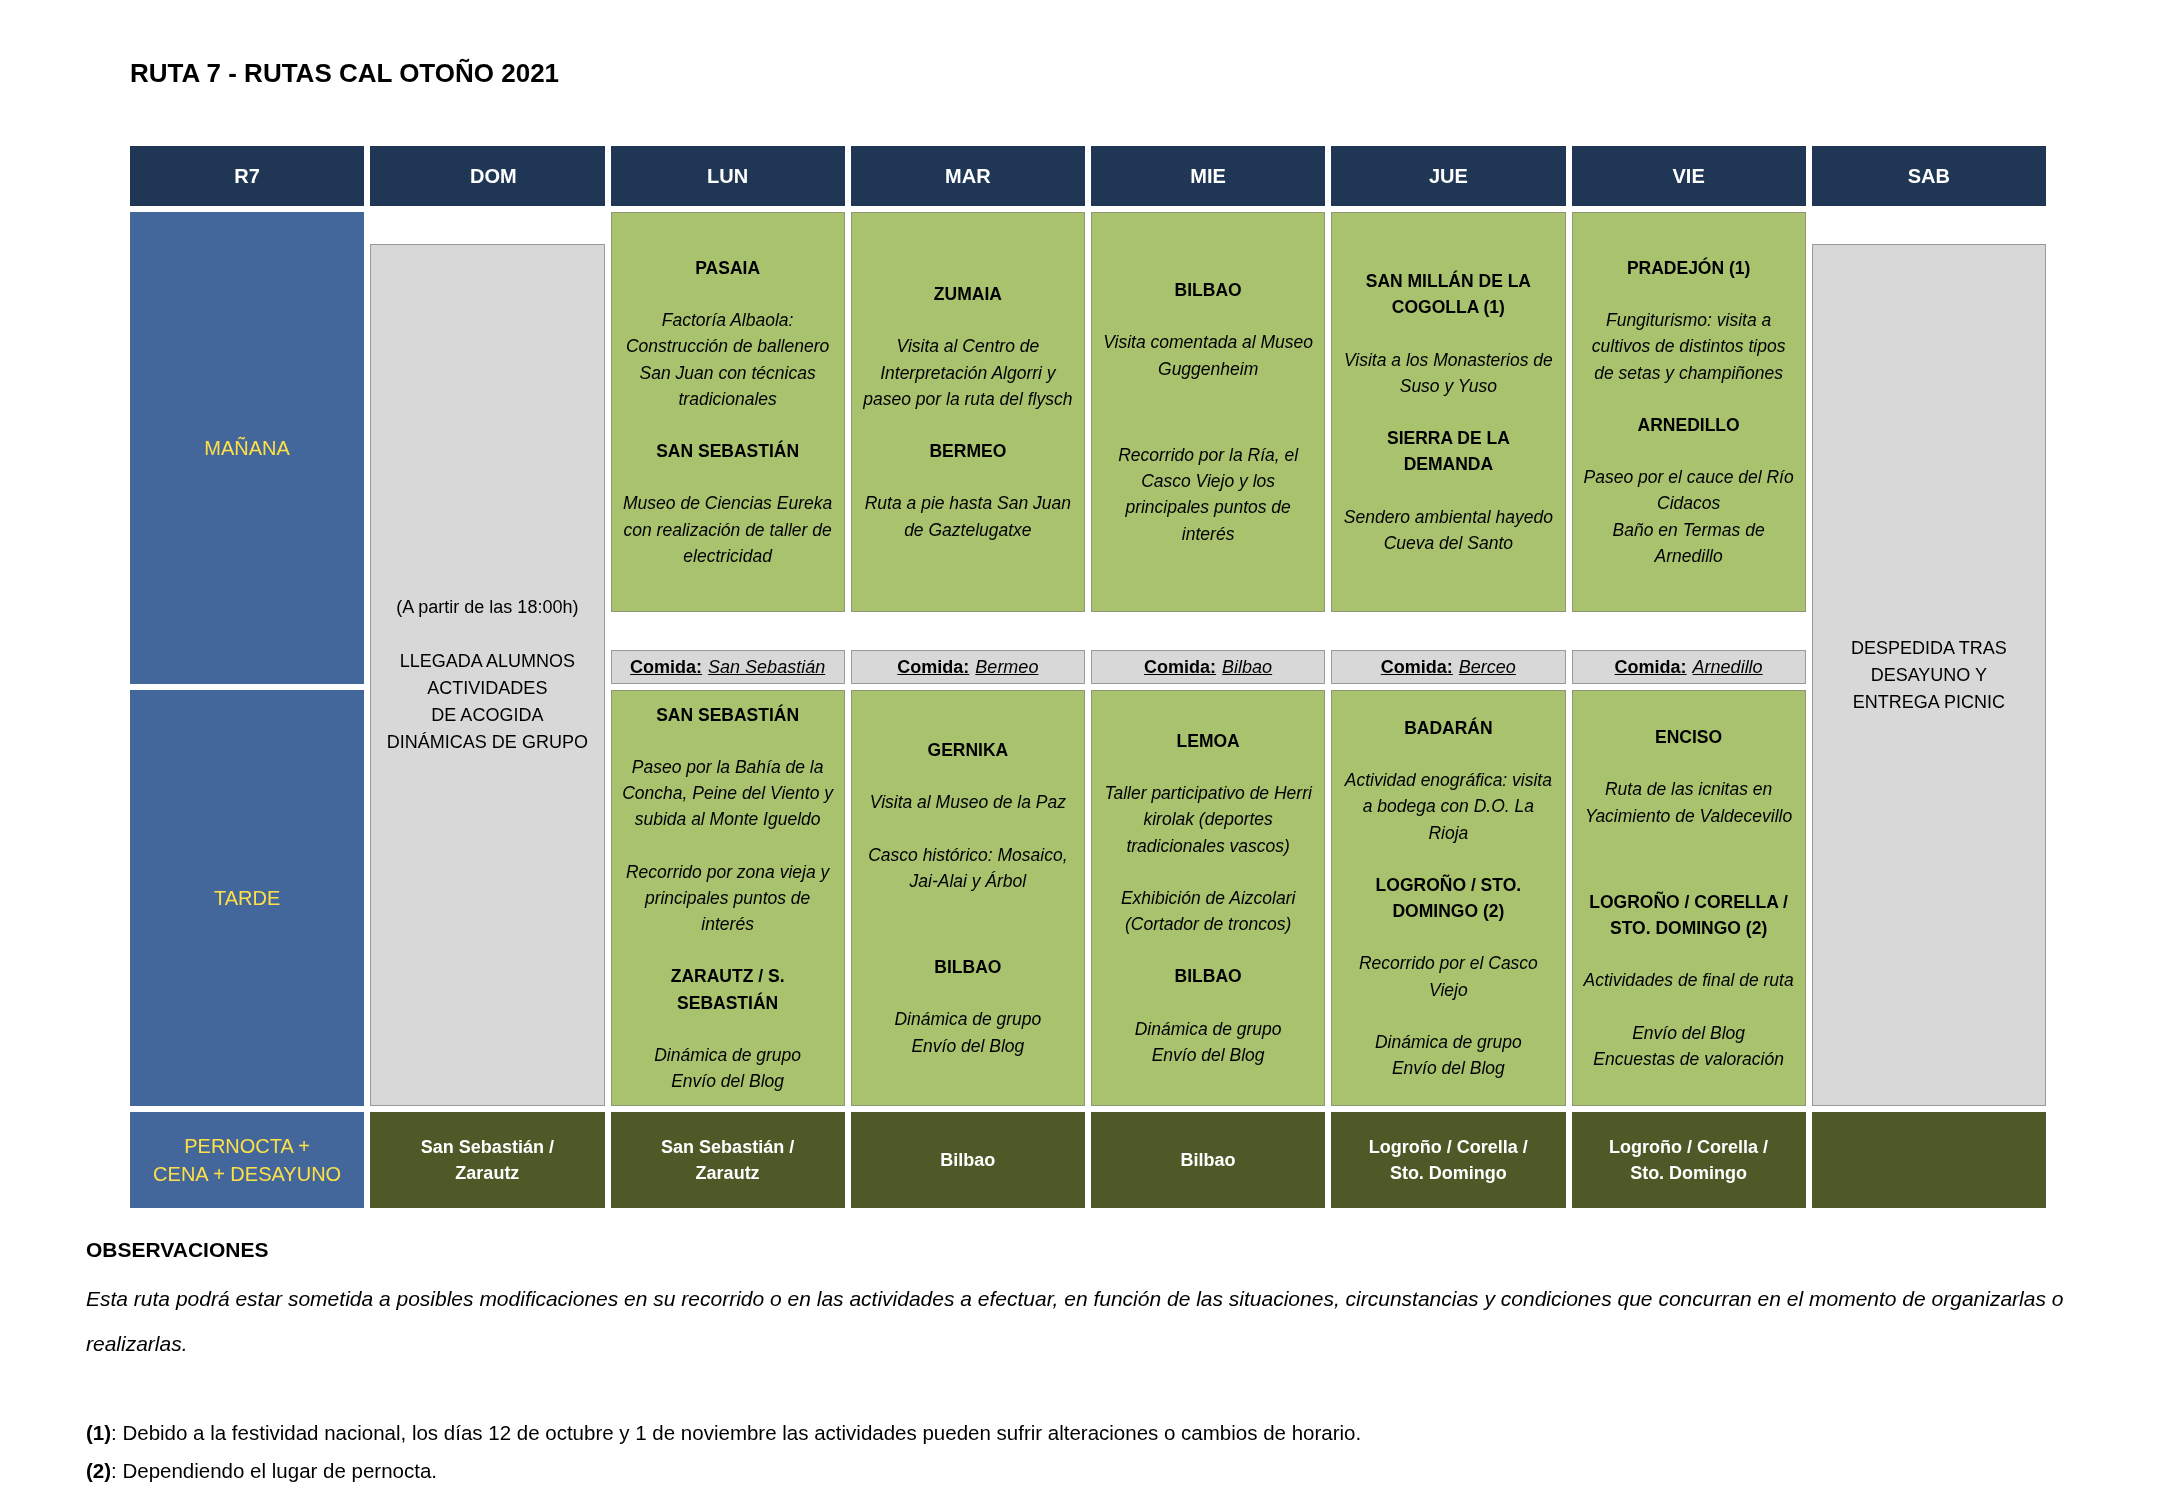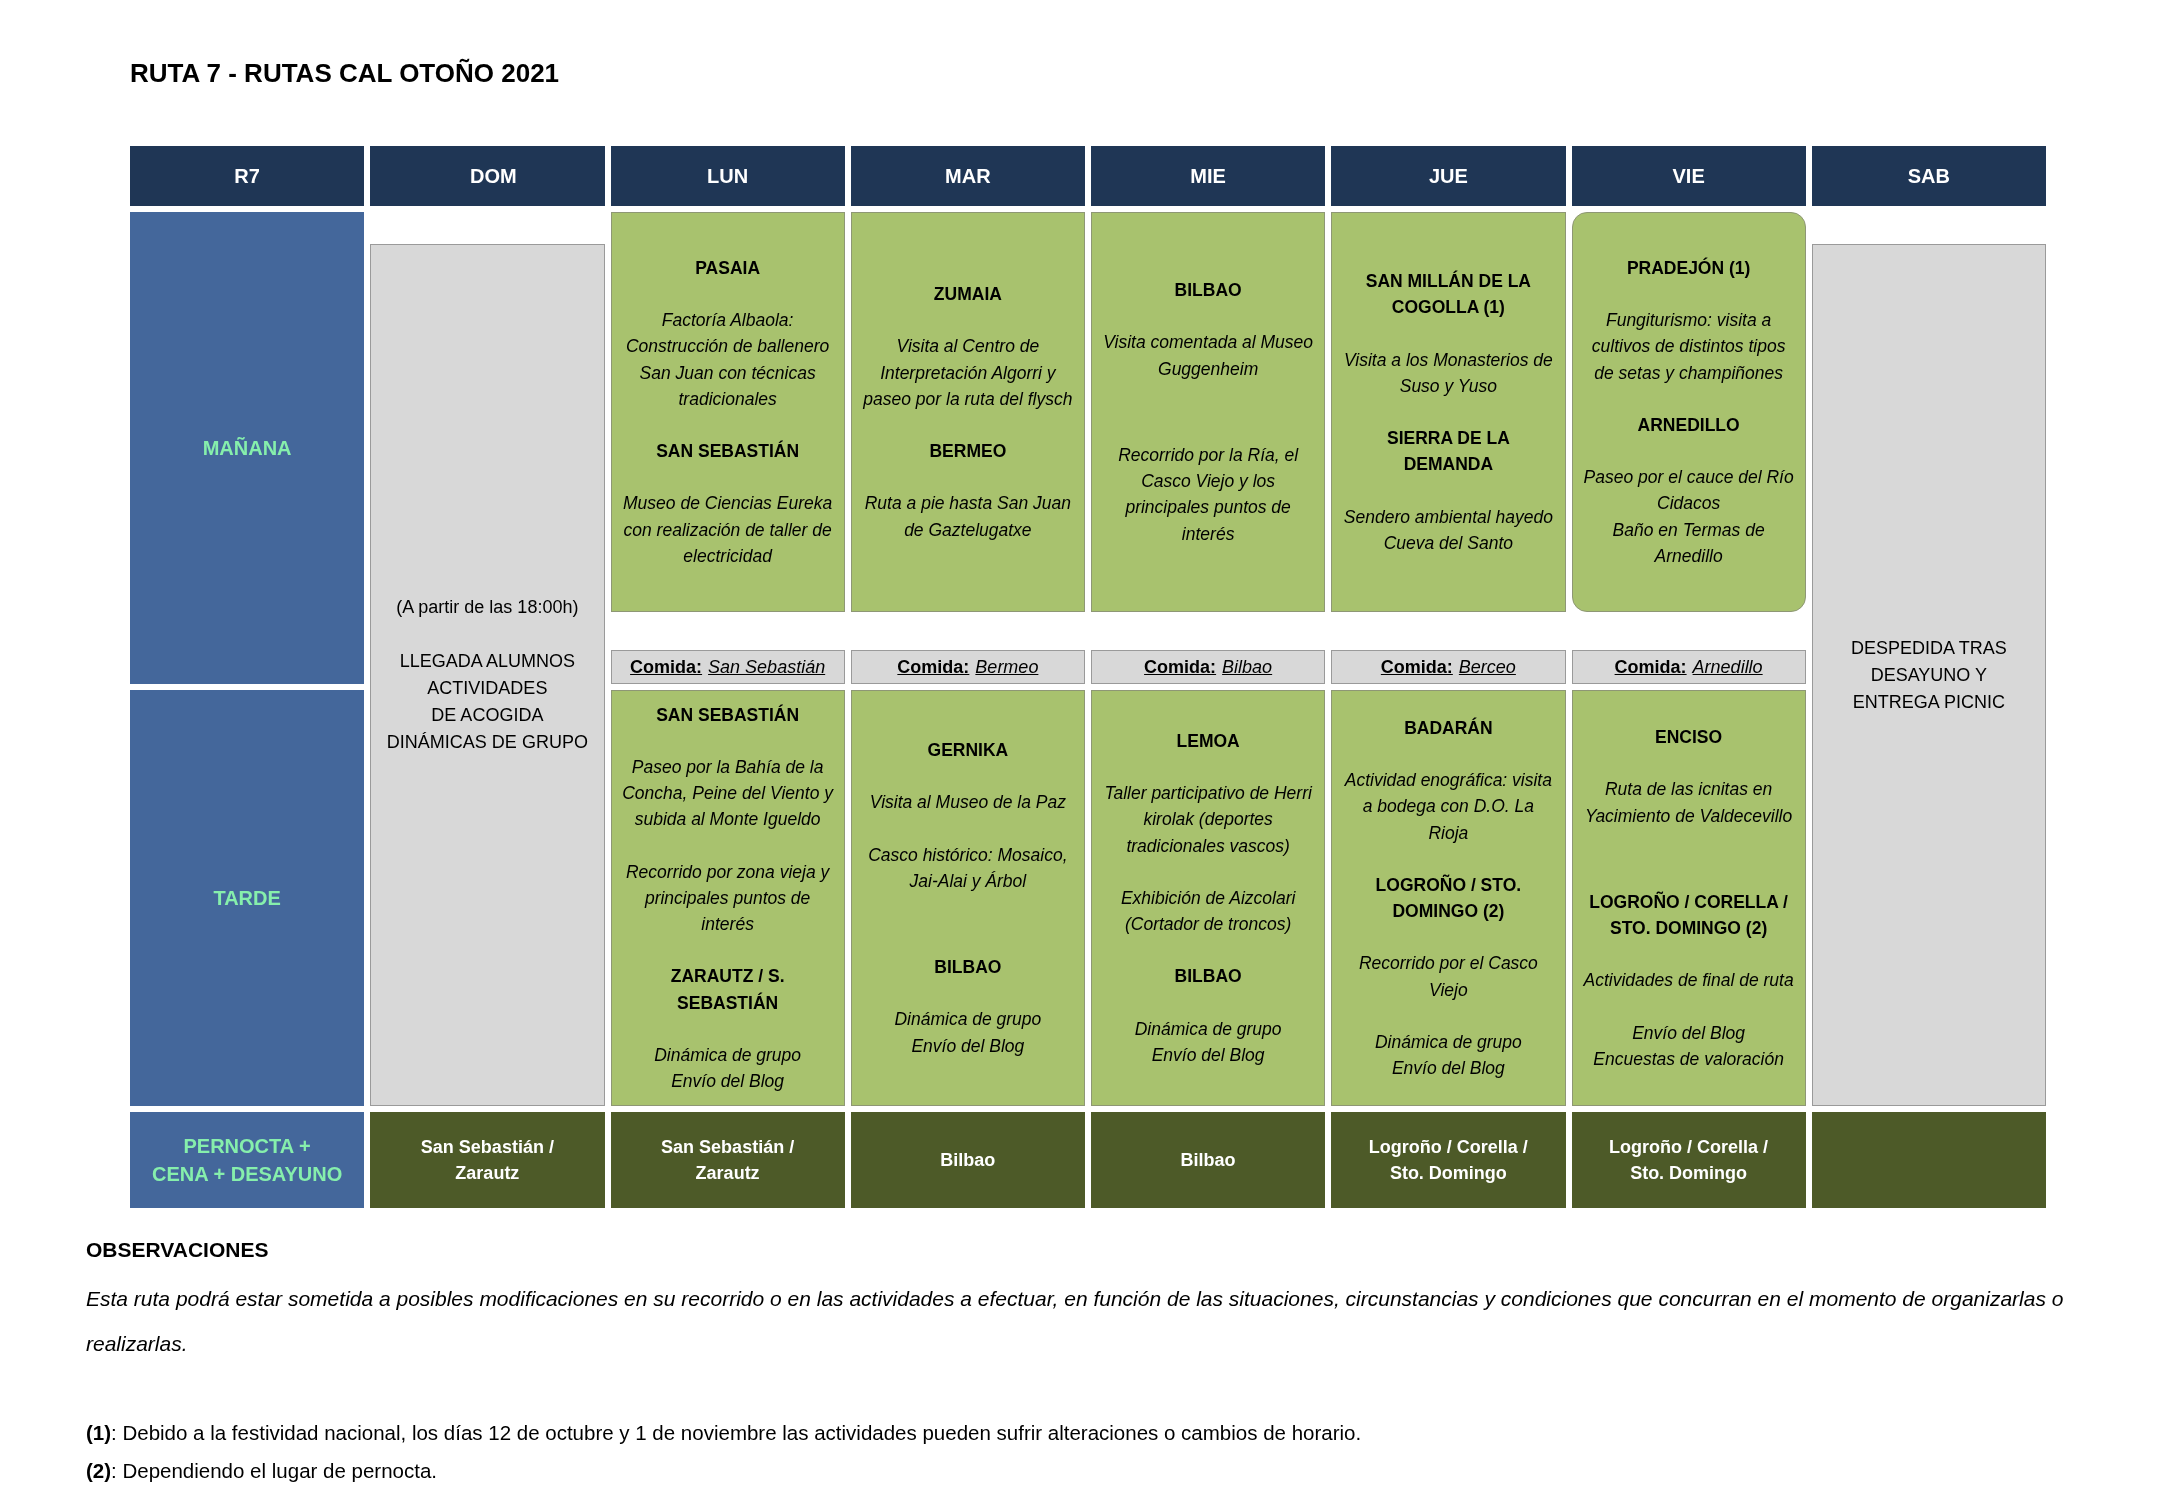--- a/index.html
+++ b/index.html
@@ -29,21 +29,21 @@
     align-items: center; justify-content: center;
     text-align: center;
     white-space: pre-line;
   }
   .header-cell {
     background: var(--navy);
     color: #fff; font-weight: bold; font-size: 20px;
   }
   .rowlabel-cell {
     background: var(--blue);
-    color: #86efac; font-weight: bold; font-size: 20px;
+    color: #fde047; font-weight: normal; font-size: 20px;
     line-height: 1.4;
   }
   .green-cell {
     background: var(--green);
     border: 1px solid #8e9775;
     padding: 14px 10px;
     font-size: 17.5px; line-height: 1.5;
   }
   .gray-cell {
     background: var(--gray);
@@ -126,21 +126,21 @@
     <div class="cell green-cell" style="grid-area: 2 / 6;"><div class="block block-bold">SAN MILLÁN DE LA COGOLLA (1)</div><div class="block block-italic">Visita a los Monasterios de Suso y Yuso</div><div class="block block-bold">SIERRA DE LA DEMANDA</div><div class="block block-italic">Sendero ambiental hayedo Cueva del Santo</div></div>
     <div class="cell gray-cell comida-cell" style="grid-area: 3 / 6;">
       <span class="comida-label">Comida:</span>
       <span class="comida-value">Berceo</span>
     </div>
     <div class="cell green-cell" style="grid-area: 4 / 6;"><div class="block block-bold">BADARÁN</div><div class="block block-italic">Actividad enográfica: visita a bodega con D.O. La Rioja</div><div class="block block-bold">LOGROÑO / STO. DOMINGO (2)</div><div class="block block-italic">Recorrido por el Casco Viejo</div><div class="block block-spacer"></div><div class="block block-italic">Dinámica de grupo
 Envío del Blog</div></div>
     <div class="cell olive-cell" style="grid-area: 5 / 6;">Logroño / Corella /
 Sto. Domingo</div>
     <div class="cell header-cell" style="grid-area: 1 / 7;">VIE</div>
-    <div class="cell green-cell" style="grid-area: 2 / 7; border-radius: 15px;"><div class="block block-bold">PRADEJÓN (1)</div><div class="block block-italic">Fungiturismo: visita a cultivos de distintos tipos de setas y champiñones</div><div class="block block-bold">ARNEDILLO</div><div class="block block-italic">Paseo por el cauce del Río Cidacos
+    <div class="cell green-cell" style="grid-area: 2 / 7;"><div class="block block-bold">PRADEJÓN (1)</div><div class="block block-italic">Fungiturismo: visita a cultivos de distintos tipos de setas y champiñones</div><div class="block block-bold">ARNEDILLO</div><div class="block block-italic">Paseo por el cauce del Río Cidacos
 Baño en Termas de Arnedillo</div></div>
     <div class="cell gray-cell comida-cell" style="grid-area: 3 / 7;">
       <span class="comida-label">Comida:</span>
       <span class="comida-value">Arnedillo</span>
     </div>
     <div class="cell green-cell" style="grid-area: 4 / 7;"><div class="block block-bold">ENCISO</div><div class="block block-italic">Ruta de las icnitas en Yacimiento de Valdecevillo</div><div class="block block-spacer"></div><div class="block block-bold">LOGROÑO / CORELLA / STO. DOMINGO (2)</div><div class="block block-italic">Actividades de final de ruta</div><div class="block block-italic">Envío del Blog
 Encuestas de valoración</div></div>
     <div class="cell olive-cell" style="grid-area: 5 / 7;">Logroño / Corella /
 Sto. Domingo</div>
     <div class="cell header-cell" style="grid-area: 1 / 8;">SAB</div>

